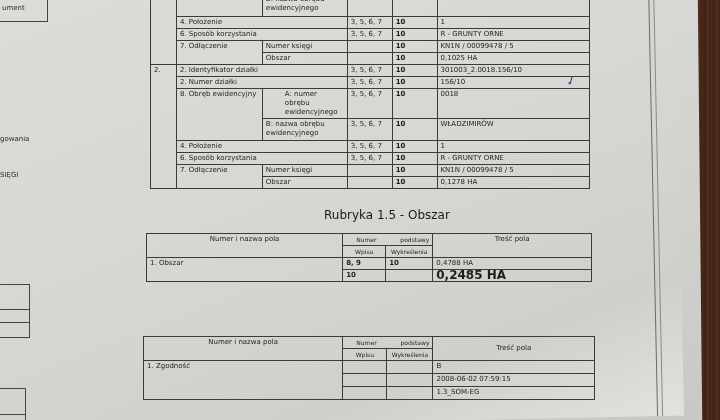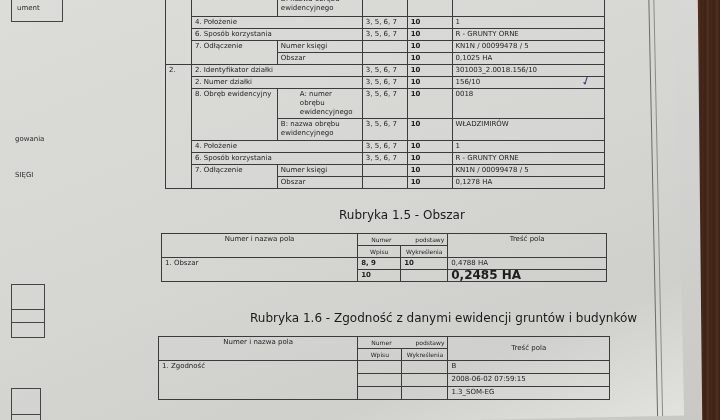--- a/index.html
+++ b/index.html
@@ -23,21 +23,21 @@
     transform:rotate(-1.2deg);
     transform-origin:0 0;
   }
   .fold-line {
     position:absolute; left:658px; top:0; width:1px; height:440px; background:#6b6b68;
   }
   .fold-line2 {
     position:absolute; left:663px; top:0; width:1px; height:440px; background:#8a8a86;
   }
   .doc {
-    position:absolute; left:15px; top:0; width:700px; height:296px;
+    position:absolute; left:0; top:0; width:700px; height:296px;
     color:#1e1e1e; font-size:7px;
   }
   table { border-collapse:collapse; position:absolute; }
   td, th {
     border:1px solid #3b3b3b; padding:1px 3px; vertical-align:top;
     font-weight:normal; text-align:left; white-space:nowrap;
     line-height:9px;
   }
   .bold { font-weight:bold; }
   .center { text-align:center; }
@@ -204,21 +204,20 @@
       <td>0,4788 HA</td>
     </tr>
     <tr>
       <td class="bold">10</td>
       <td></td>
       <td class="bold" style="font-size:12px;">0,2485 HA</td>
     </tr>
   </tbody>
     </table>
 
-  <div class="heading" style="left:235px;top:311px;">Rubryka 1.6 - Zgodność z danymi ewidencji gruntów i budynków</div>
   <table style="left:143px;top:336px;width:452px;">
     <colgroup>
         <col style="width:200px">
         <col style="width:44px">
         <col style="width:46px">
         <col style="width:162px">
       </colgroup>
     <tbody>
         <tr>
       <td rowspan="2" class="center">Numer i nazwa pola</td>

